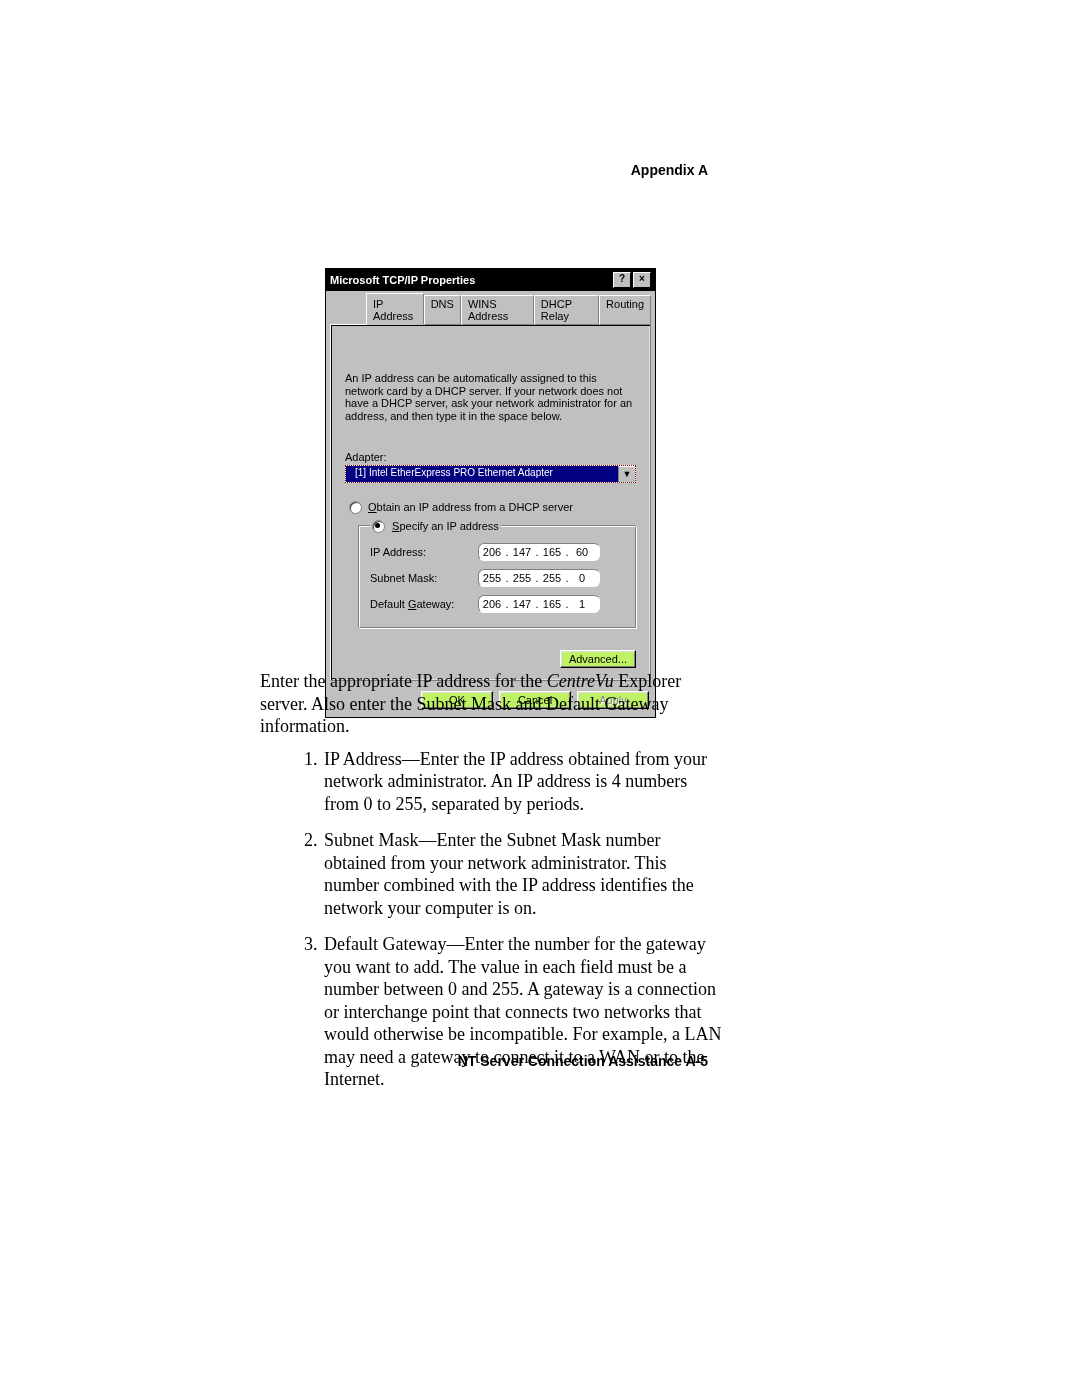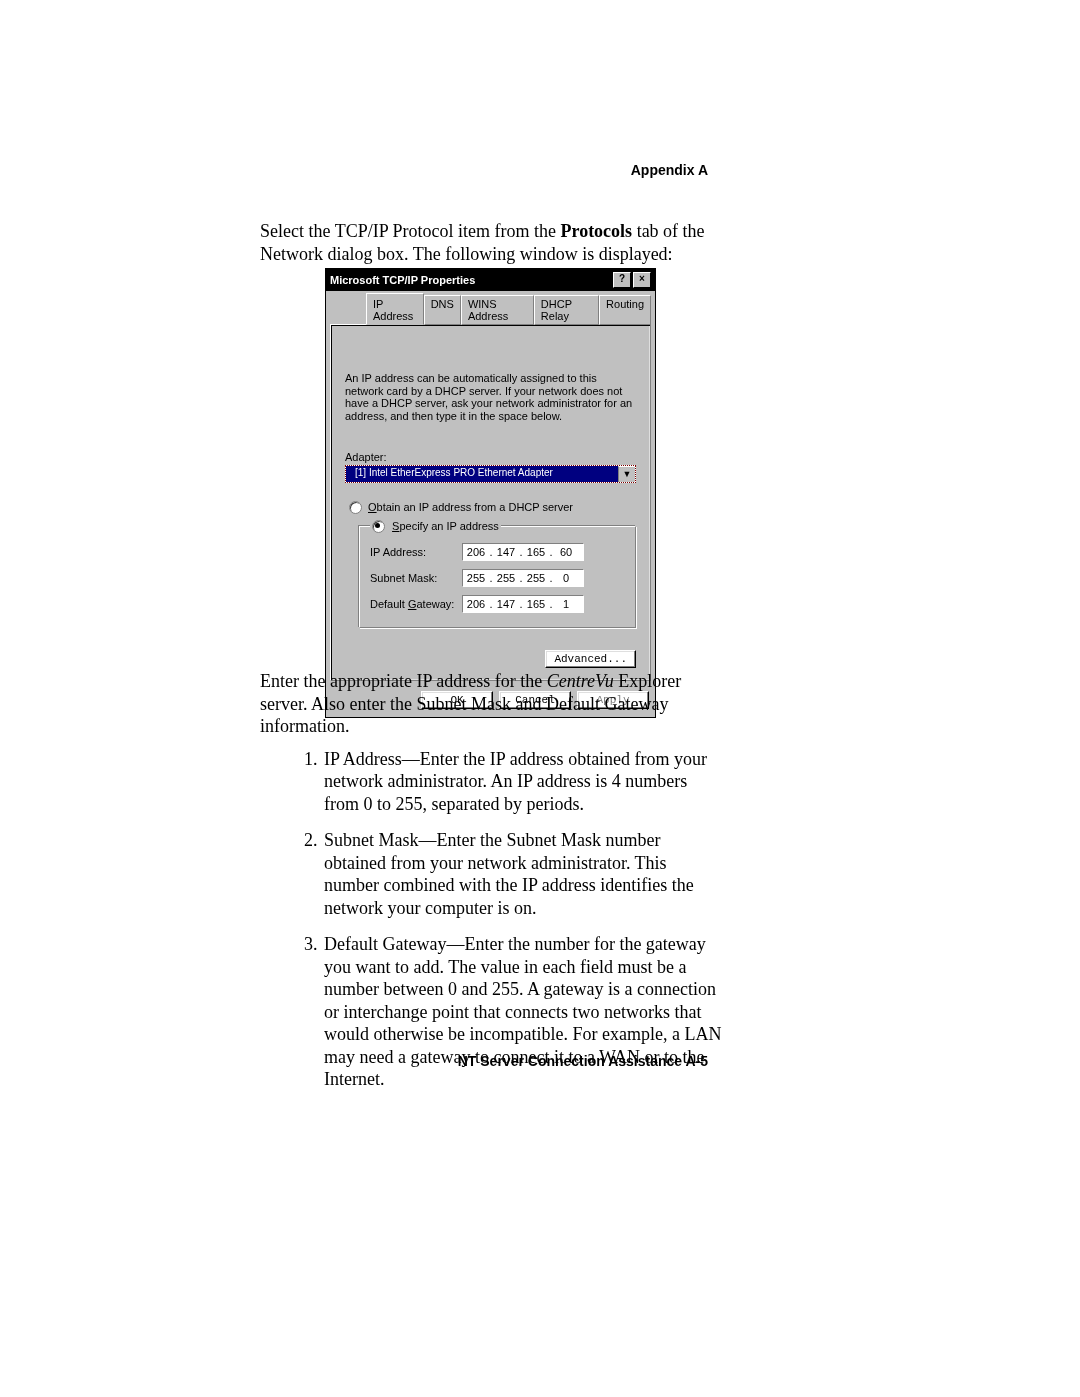--- a/index.html
+++ b/index.html
@@ -177,55 +177,56 @@
     background: #c0c0c0;
   }
   fieldset.fs legend .radio {
     display: inline-block;
     vertical-align: middle;
     margin-right: 4px;
   }
   .field-row {
     display: flex;
     align-items: center;
-    gap: 0;
+    gap: 16px;
     margin-bottom: 8px;
   }
   .field-row .fl {
     width: 92px;
     font-size: 11px;
   }
   .ipbox {
     display: flex;
     border-top: 1px solid #808080;
     border-left: 1px solid #808080;
     border-right: 1px solid #fff;
     border-bottom: 1px solid #fff;
     background: #fff;
     width: 122px;
     height: 18px;
     box-sizing: border-box;
     font-size: 11px;
     align-items: center;
+    border-radius: 6px;
   }
   .ipbox span.oct {
     width: 26px;
     text-align: center;
   }
   .ipbox span.dot {
     width: 4px;
     text-align: center;
   }
   .adv-row { text-align: right; margin-top: 22px; }
   .win-button {
     min-width: 72px;
     padding: 2px 8px;
     font-size: 11px;
-    font-family: Liberation Mono, monospace;
-    background: #ffffff;
+    font-family: Liberation Sans, sans-serif;
+    background: #bef264;
     border-top: 1px solid #fff;
     border-left: 1px solid #fff;
     border-right: 1px solid #000;
     border-bottom: 1px solid #000;
     box-shadow: -1px -1px 0 #808080 inset, 1px 1px 0 #dfdfdf inset;
   }
   .win-button.disabled { color: #808080; text-shadow: 1px 1px 0 #fff; }
   .button-row {
     display: flex;
     justify-content: flex-end;
@@ -259,23 +260,20 @@
   }
   .underline { text-decoration: underline; }
 </style>
 </head>
 <body>
 
 <div class="page">
 
   <div class="header-right">Appendix A</div>
 
-  <div class="body-text">
-    <span>Select the TCP/IP Protocol item from the </span><span class="bold">Protocols</span><span> tab of the Network dialog box. The following window is displayed:</span>
-  </div>
 
   <div class="dialog">
     <div class="titlebar">
       <span class="title">Microsoft TCP/IP Properties</span>
       <div class="title-btn">?</div>
       <div class="title-btn">×</div>
     </div>
     <div class="dialog-inner">
       <div class="tabs">
         <div class="tab active">IP Address</div>

